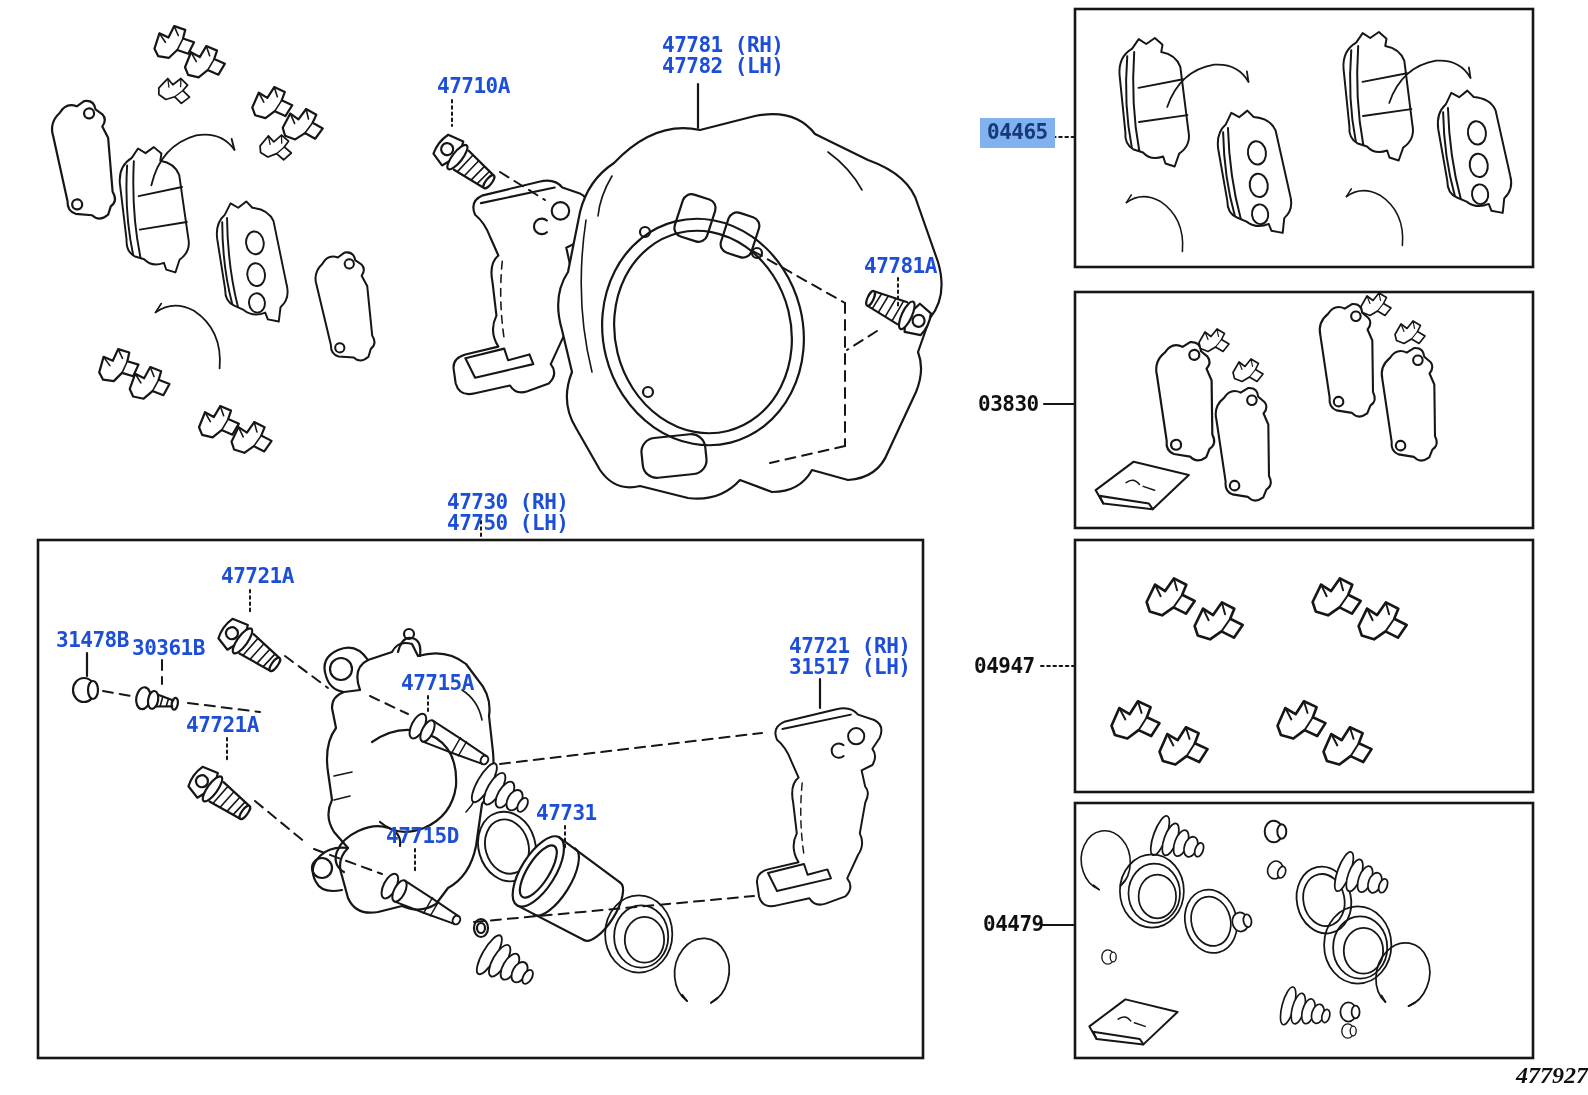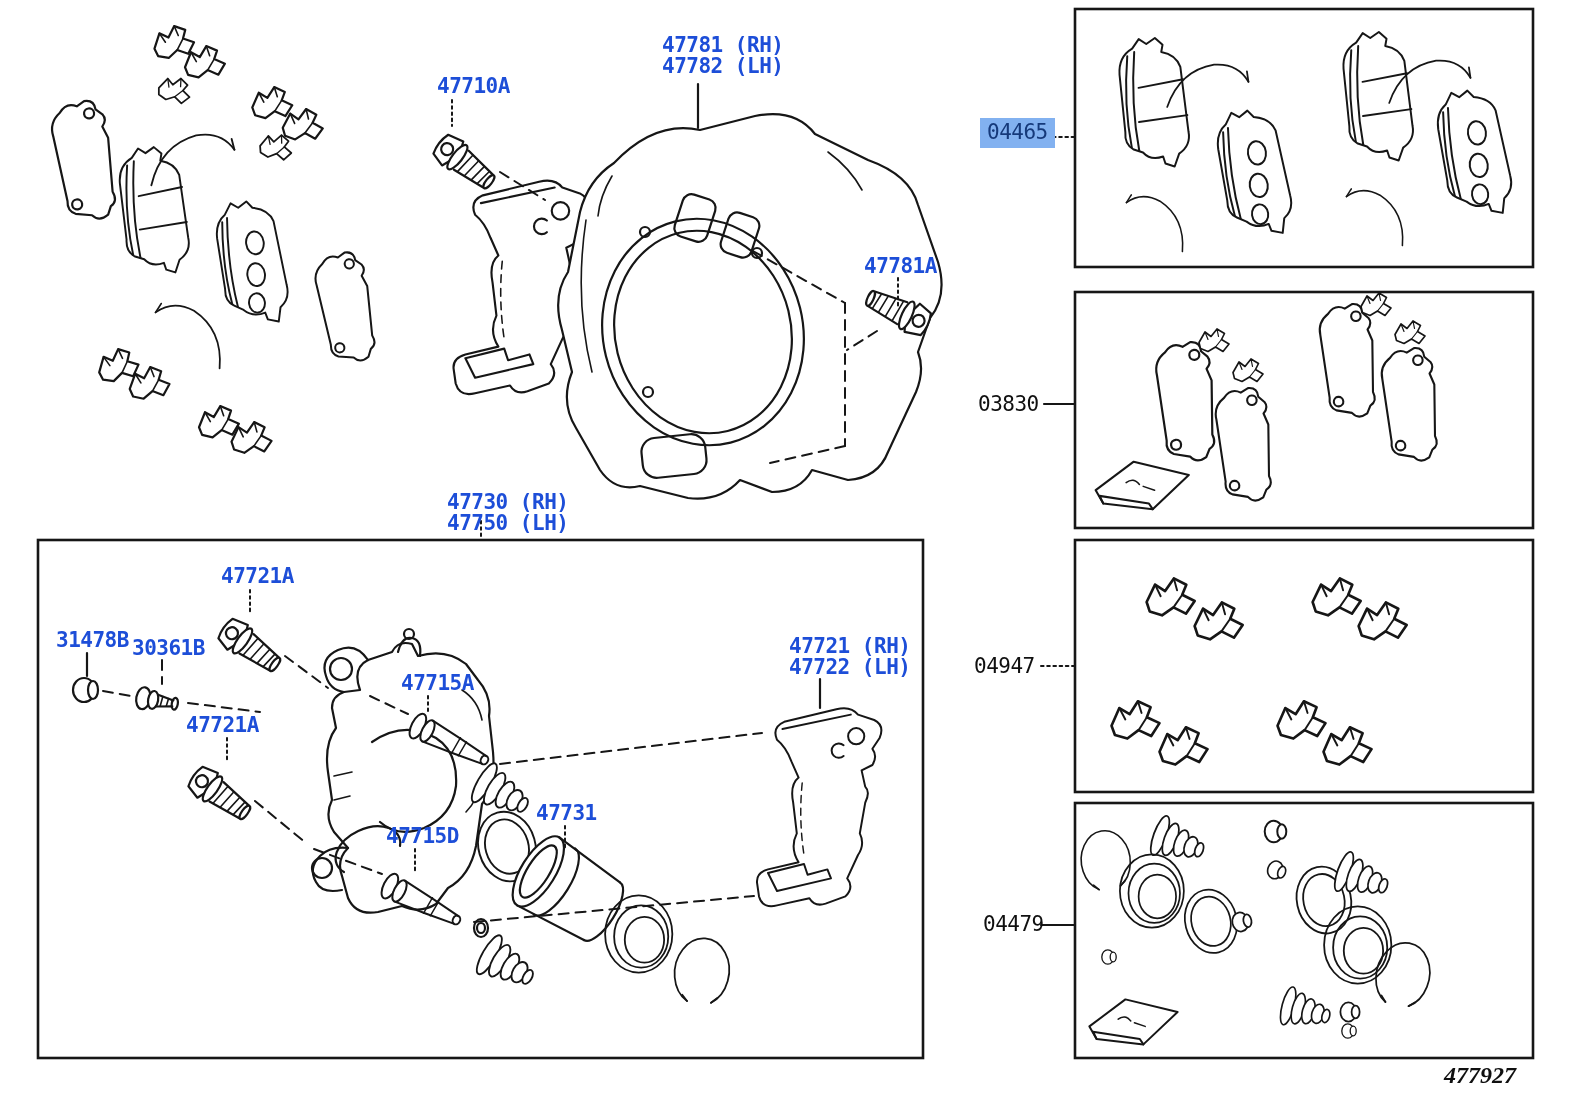--- a/index.html
+++ b/index.html
@@ -13,21 +13,21 @@
   .w{fill:#ffffff;stroke:#161616;stroke-width:2.2;stroke-linecap:round;stroke-linejoin:round;}
   .thin{stroke-width:1.6;}
   .dash{stroke-dasharray:10 7;stroke-width:2;}
   .dot{stroke-dasharray:2.6 3.6;stroke-width:2;}
   .box{fill:none;stroke:#161616;stroke-width:2.6;}
   .callout{
     position:absolute;font-weight:bold;font-size:21px;line-height:21px;
     letter-spacing:-0.5px;color:#1d4ed8;white-space:pre;cursor:pointer;
   }
   .kit-label{
-    position:absolute;font-weight:normal;font-size:21px;line-height:21px;
+    position:absolute;font-weight:bold;font-size:21px;line-height:21px;
     letter-spacing:-0.5px;color:#101010;white-space:pre;cursor:pointer;
   }
   .kit-label.hl{
     background:var(--hl-bg,#82b1f0);color:var(--hl-text,#15397a);
     padding:4px 7px 5px 7px;
   }
   .fig-number{
     position:absolute;font-family:"Liberation Serif","DejaVu Serif",serif;
     font-style:italic;font-weight:bold;font-size:24px;color:#101010;
   }
@@ -331,20 +331,20 @@
 <div class="callout" style="left:662px;top:35px"><span>47781 (RH)</span><br><span>47782 (LH)</span></div>
 <div class="callout" style="left:864px;top:256px"><span>47781A</span></div>
 <div class="callout" style="left:447px;top:492px"><span>47730 (RH)</span><br><span>47750 (LH)</span></div>
 <div class="callout" style="left:221px;top:566px"><span>47721A</span></div>
 <div class="callout" style="left:56px;top:630px"><span>31478B</span></div>
 <div class="callout" style="left:132px;top:638px"><span>30361B</span></div>
 <div class="callout" style="left:186px;top:715px"><span>47721A</span></div>
 <div class="callout" style="left:401px;top:673px"><span>47715A</span></div>
 <div class="callout" style="left:386px;top:826px"><span>47715D</span></div>
 <div class="callout" style="left:536px;top:803px"><span>47731</span></div>
-<div class="callout" style="left:789px;top:636px"><span>47721 (RH)</span><br><span>47722 (LH)</span></div>
+<div class="callout" style="left:789px;top:636px"><span>47721 (RH)</span><br><span>31517 (LH)</span></div>
 
 <div class="kit-label hl" style="left:980px;top:118px">04465</div>
 <div class="kit-label" style="left:978px;top:394px">03830</div>
 <div class="kit-label" style="left:974px;top:656px">04947</div>
 <div class="kit-label" style="left:983px;top:914px">04479</div>
 
-<div class="fig-number" style="left:1444px;top:1062px">477927</div>
+<div class="fig-number" style="left:1516px;top:1062px">477927</div>
 
 </body></html>

